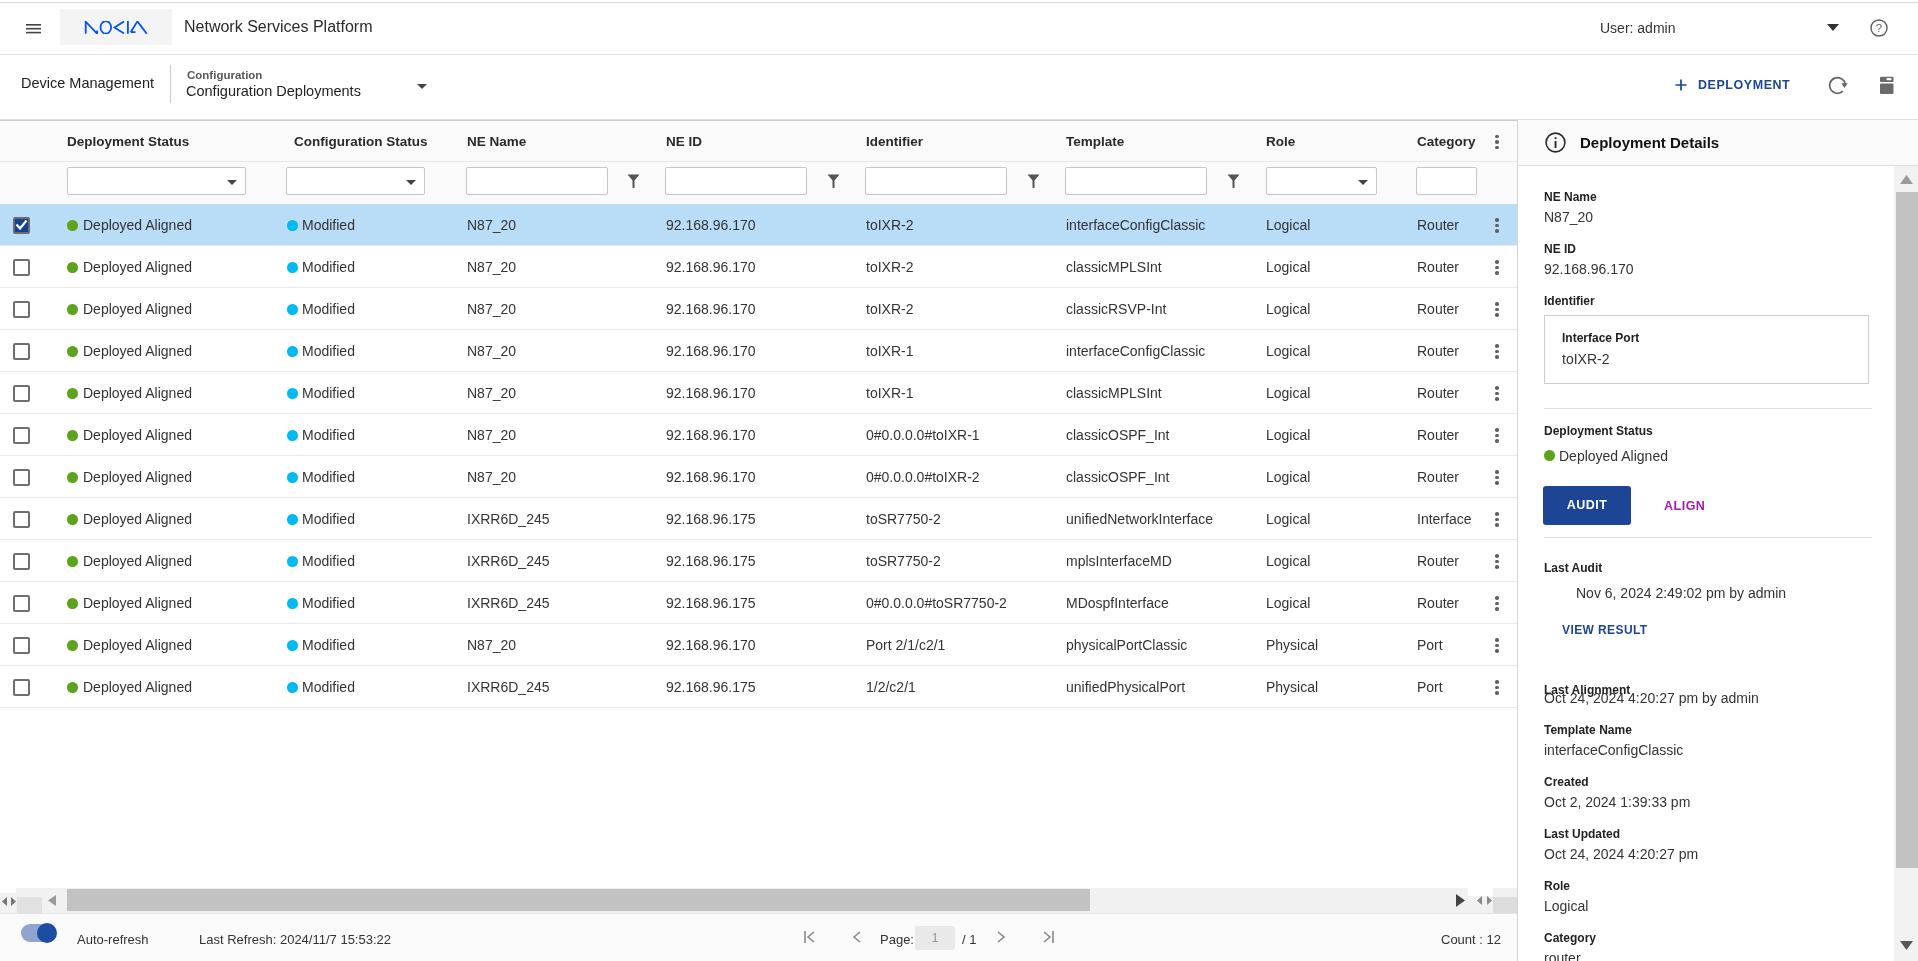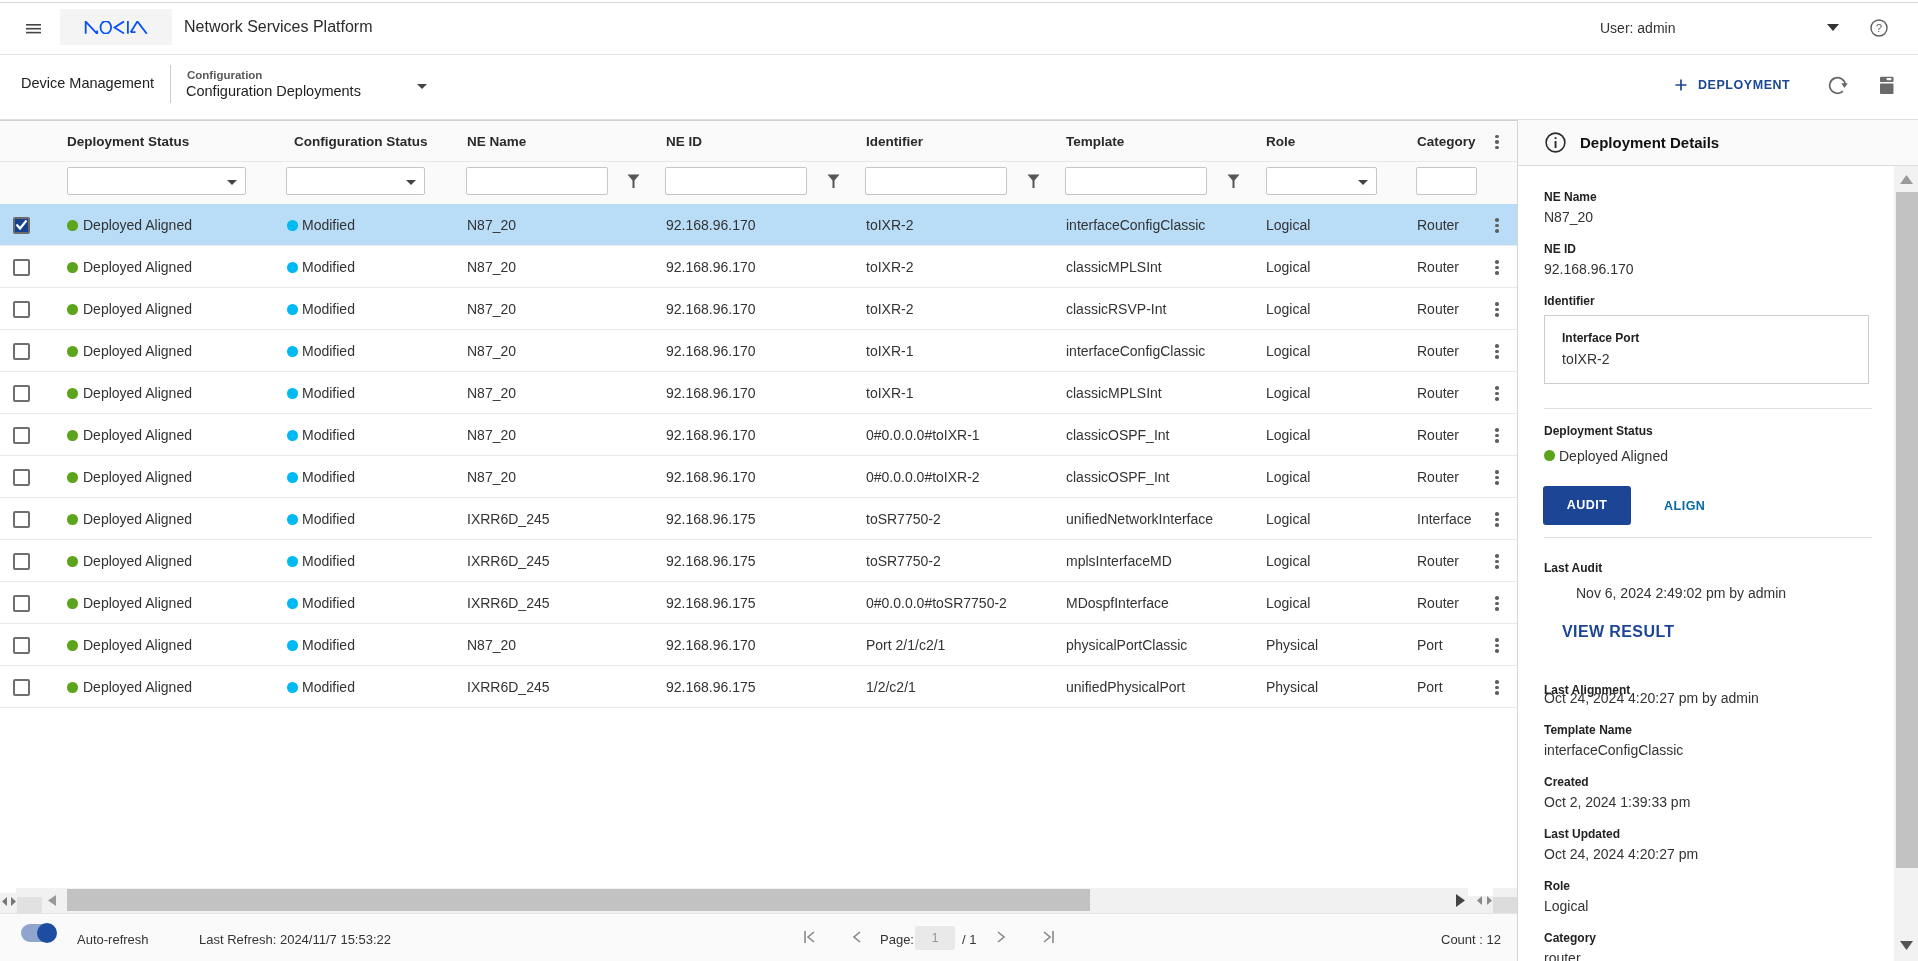--- a/index.html
+++ b/index.html
@@ -53,22 +53,22 @@
 .ftxt{position:absolute;top:18px;font-size:13px;color:#333;white-space:nowrap;}
 
 #panel{position:absolute;left:1517px;top:120px;width:401px;height:841px;background:#fff;border-left:1px solid #d5d5d5;box-sizing:border-box;}
 #phead{position:absolute;left:1518px;top:120px;width:400px;height:45px;background:#fafafa;border-bottom:1px solid #ddd;}
 #ptitle{position:absolute;left:1580px;top:134px;font-size:15px;font-weight:bold;color:#111;}
 .plbl{position:absolute;left:1544px;font-size:12px;font-weight:bold;color:#222;white-space:nowrap;}
 .pval{position:absolute;left:1544px;font-size:14px;color:#333;white-space:nowrap;}
 #idbox{position:absolute;left:1544px;top:315px;width:325px;height:69px;border:1px solid #ccc;box-sizing:border-box;background:#fff;}
 .pdiv{position:absolute;left:1544px;width:328px;height:1px;background:#e0e0e0;}
 #auditbtn{position:absolute;left:1543px;top:486px;width:88px;height:39px;background:#1c4596;border-radius:3px;color:#fff;font-size:12.5px;font-weight:bold;text-align:center;line-height:39px;letter-spacing:.5px;}
-#alignbtn{position:absolute;left:1664px;top:499px;font-size:12.5px;font-weight:bold;color:#0369a1;letter-spacing:.5px;}
-#viewresult{position:absolute;left:1562px;top:623px;font-size:16px;font-weight:bold;color:#1c4596;letter-spacing:.4px;}
+#alignbtn{position:absolute;left:1664px;top:499px;font-size:12.5px;font-weight:bold;color:#a21caf;letter-spacing:.5px;}
+#viewresult{position:absolute;left:1562px;top:623px;font-size:12px;font-weight:bold;color:#1c4596;letter-spacing:.4px;}
 
 #pscroll{position:absolute;left:1894px;top:166px;width:24px;height:795px;background:#f2f2f2;}
 #pthumb{position:absolute;left:1896px;top:192px;width:22px;height:676px;background:#c2c2c2;}
 </style>
 </head>
 <body>
 <div id="app">
 
   <div id="hdr"></div>
   <div id="topline"></div>

